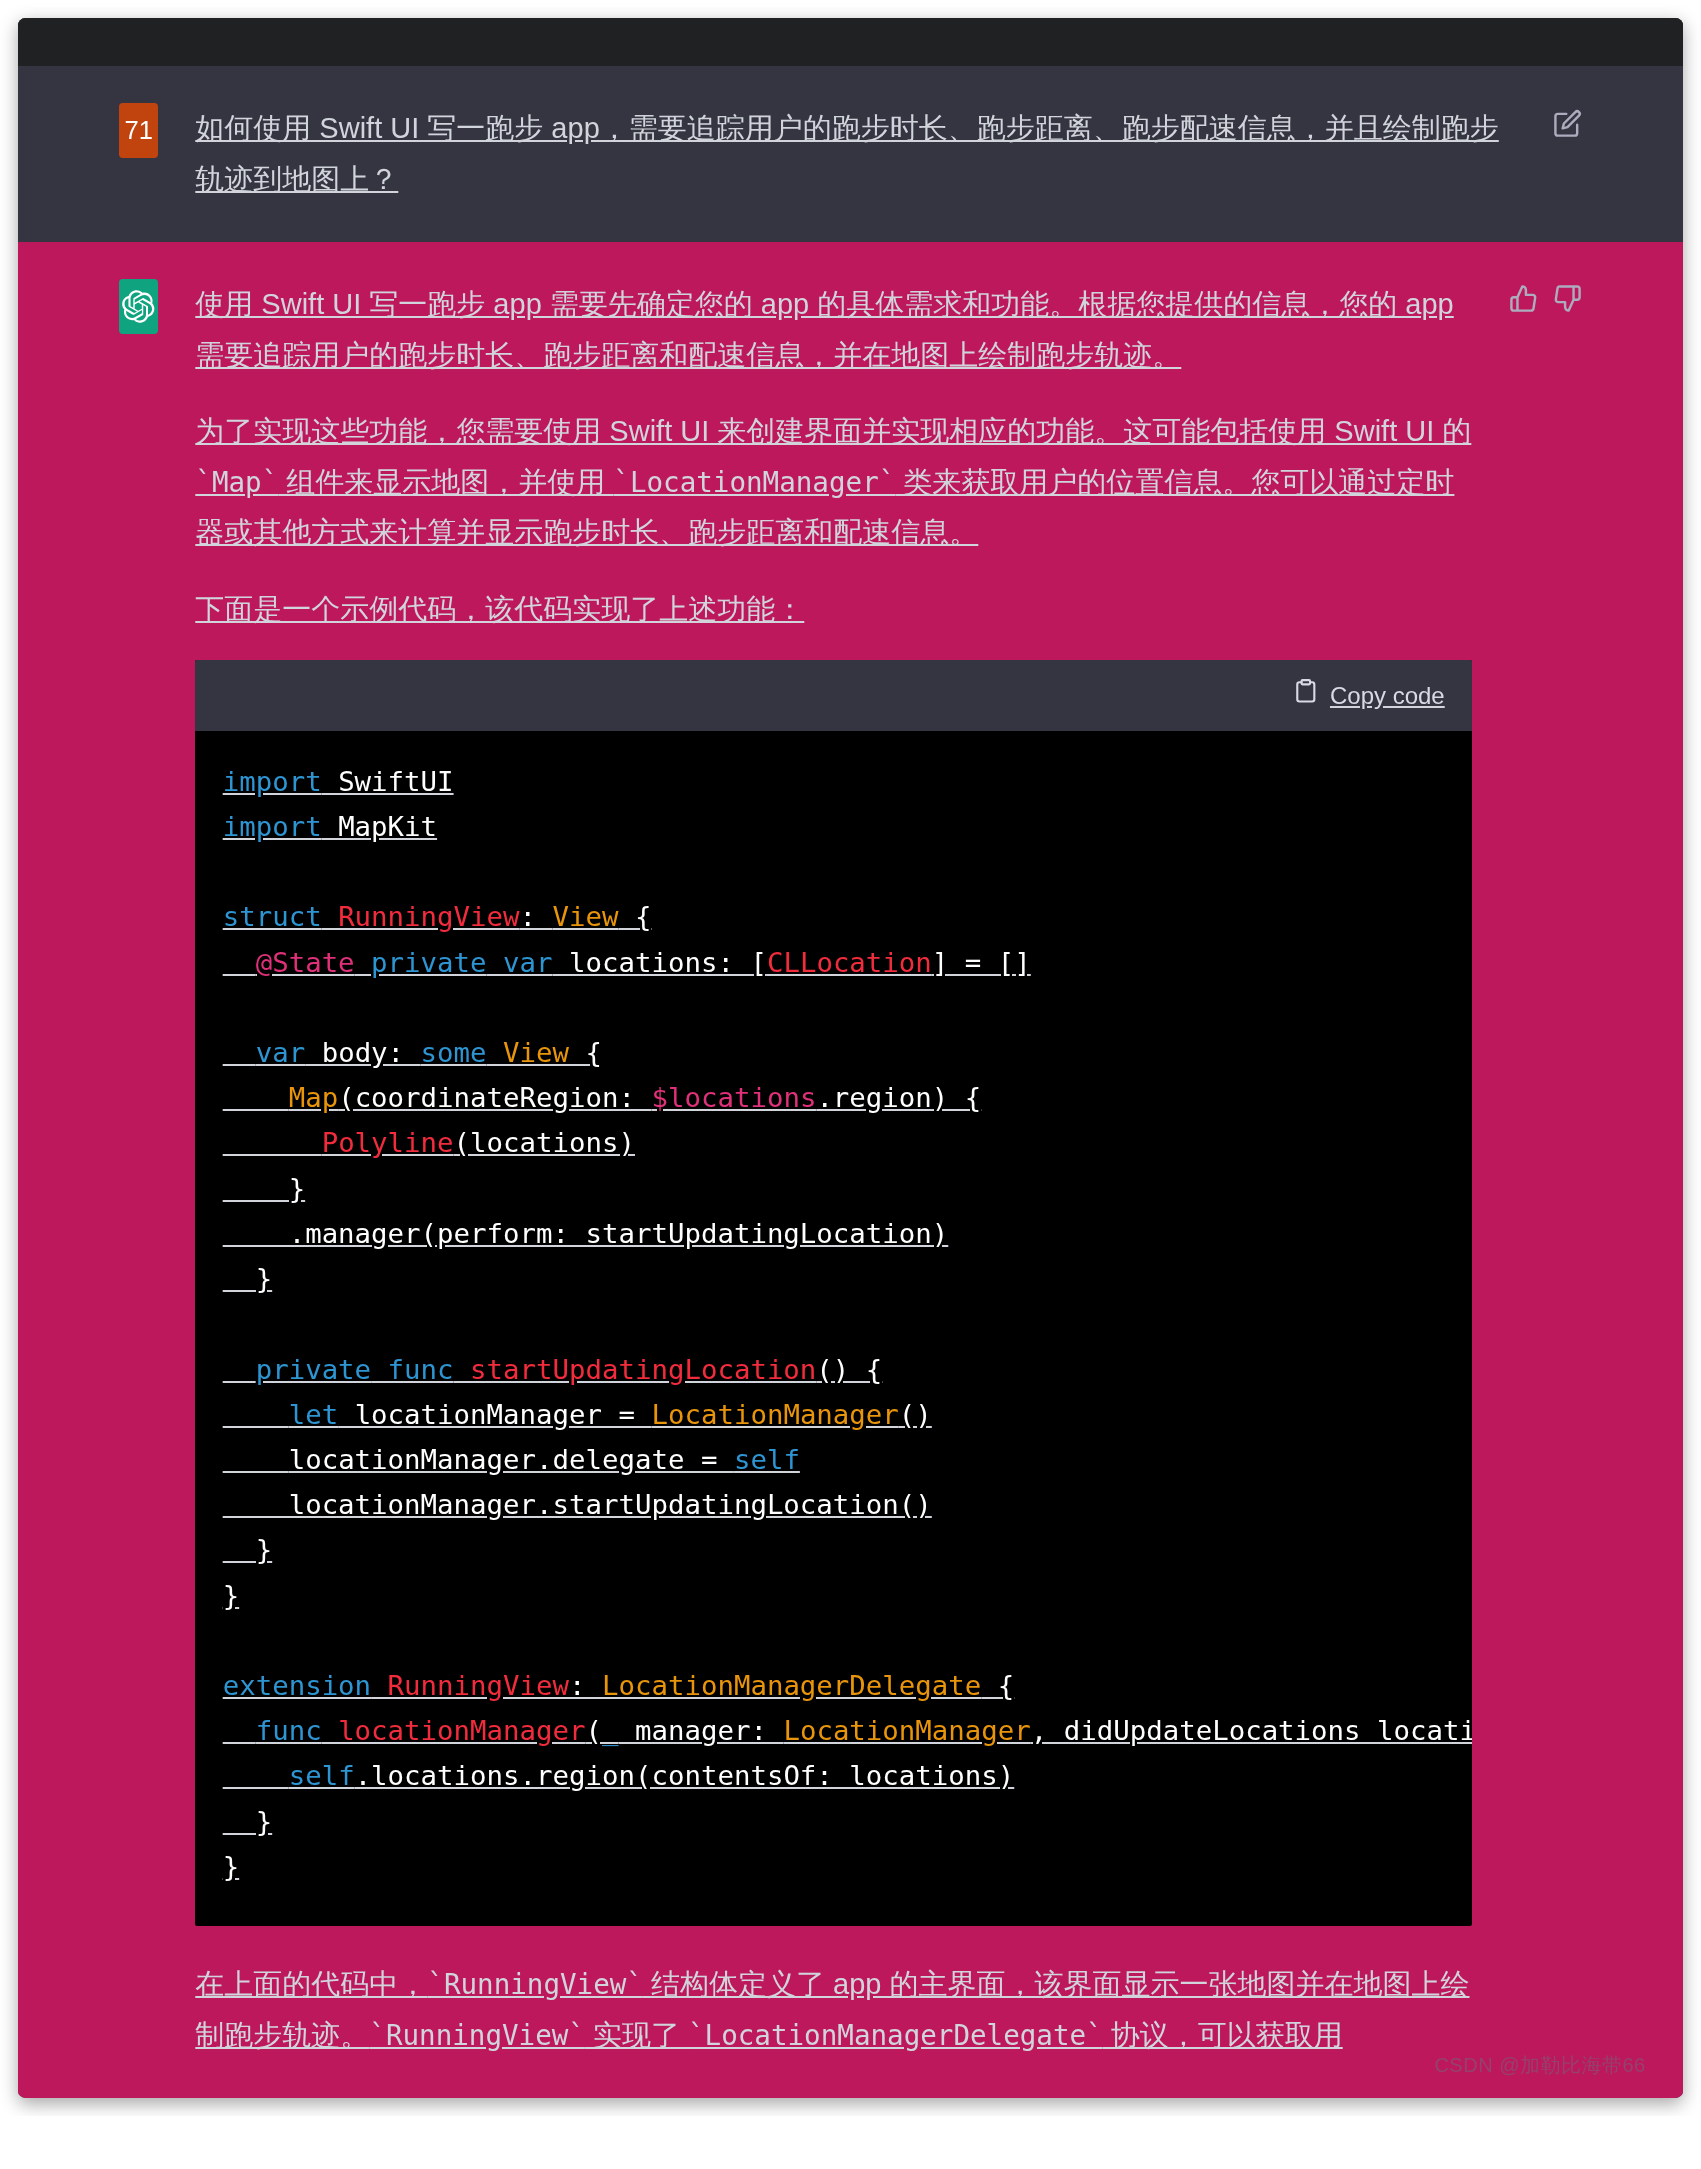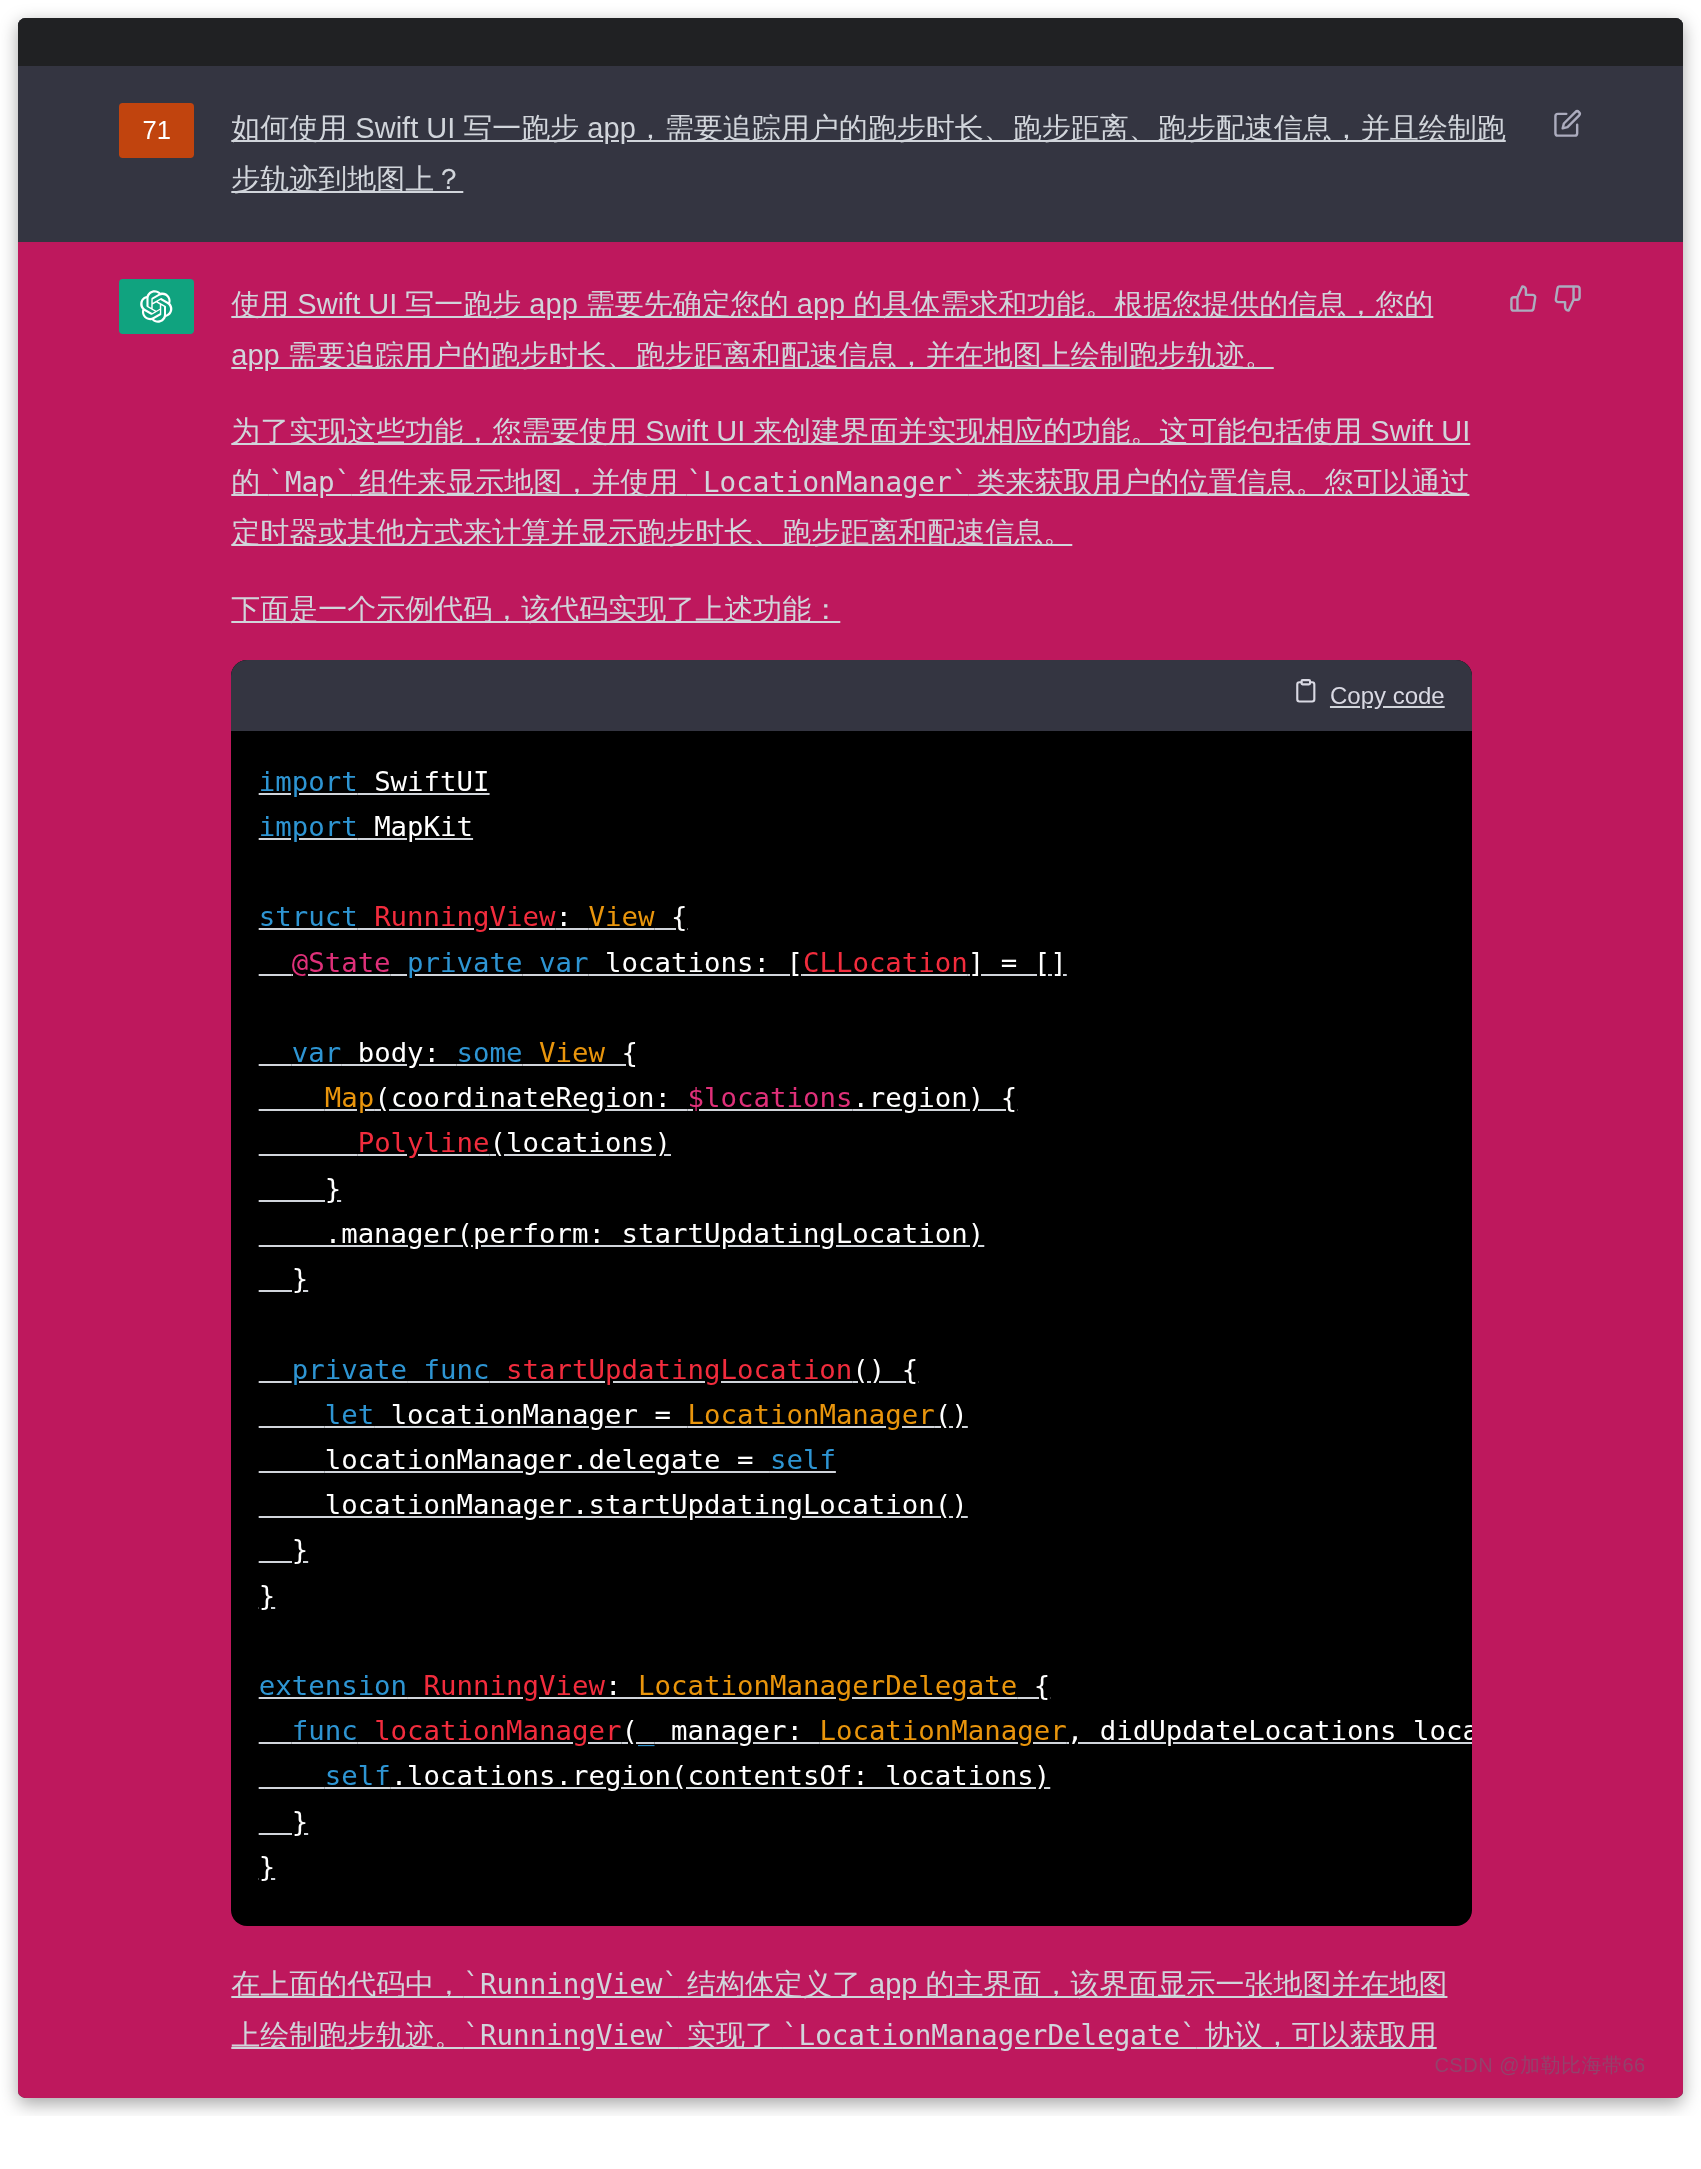--- a/index.html
+++ b/index.html
@@ -24,21 +24,21 @@
   }
   .msg {
     display: flex;
     padding: 37px 101px 37px 101px;
     gap: 37px;
     position: relative;
   }
   .msg.user { background: #343541; }
   .msg.assistant { background: #be185d; }
   .avatar {
-    width: 75px;
+    width: 39px;
     height: 55px;
     flex-shrink: 0;
     display: flex;
     align-items: center;
     justify-content: center;
     font-size: 25.6px;
     color: #fff;
     border-radius: 3.7px;
   }
   .avatar.user-av { background: #c1440e; font-weight: 500; }
@@ -61,21 +61,21 @@
     display: flex;
     gap: 14.6px;
     color: #acacbe;
     flex-shrink: 0;
     padding-top: 5.5px;
   }
   .actions svg { width: 29px; height: 29px; }
   .icon-btn { cursor: pointer; color: #acacbe; }
   .code-block {
     margin-top: 3px;
-    border-radius: 16px;
+    border-radius: 2px;
     overflow: hidden;
     background: #000;
   }
   .code-header {
     background: #343541;
     color: #d9d9e3;
     font-size: 24px;
     padding: 14.6px 27.4px;
     display: flex;
     justify-content: flex-end;

